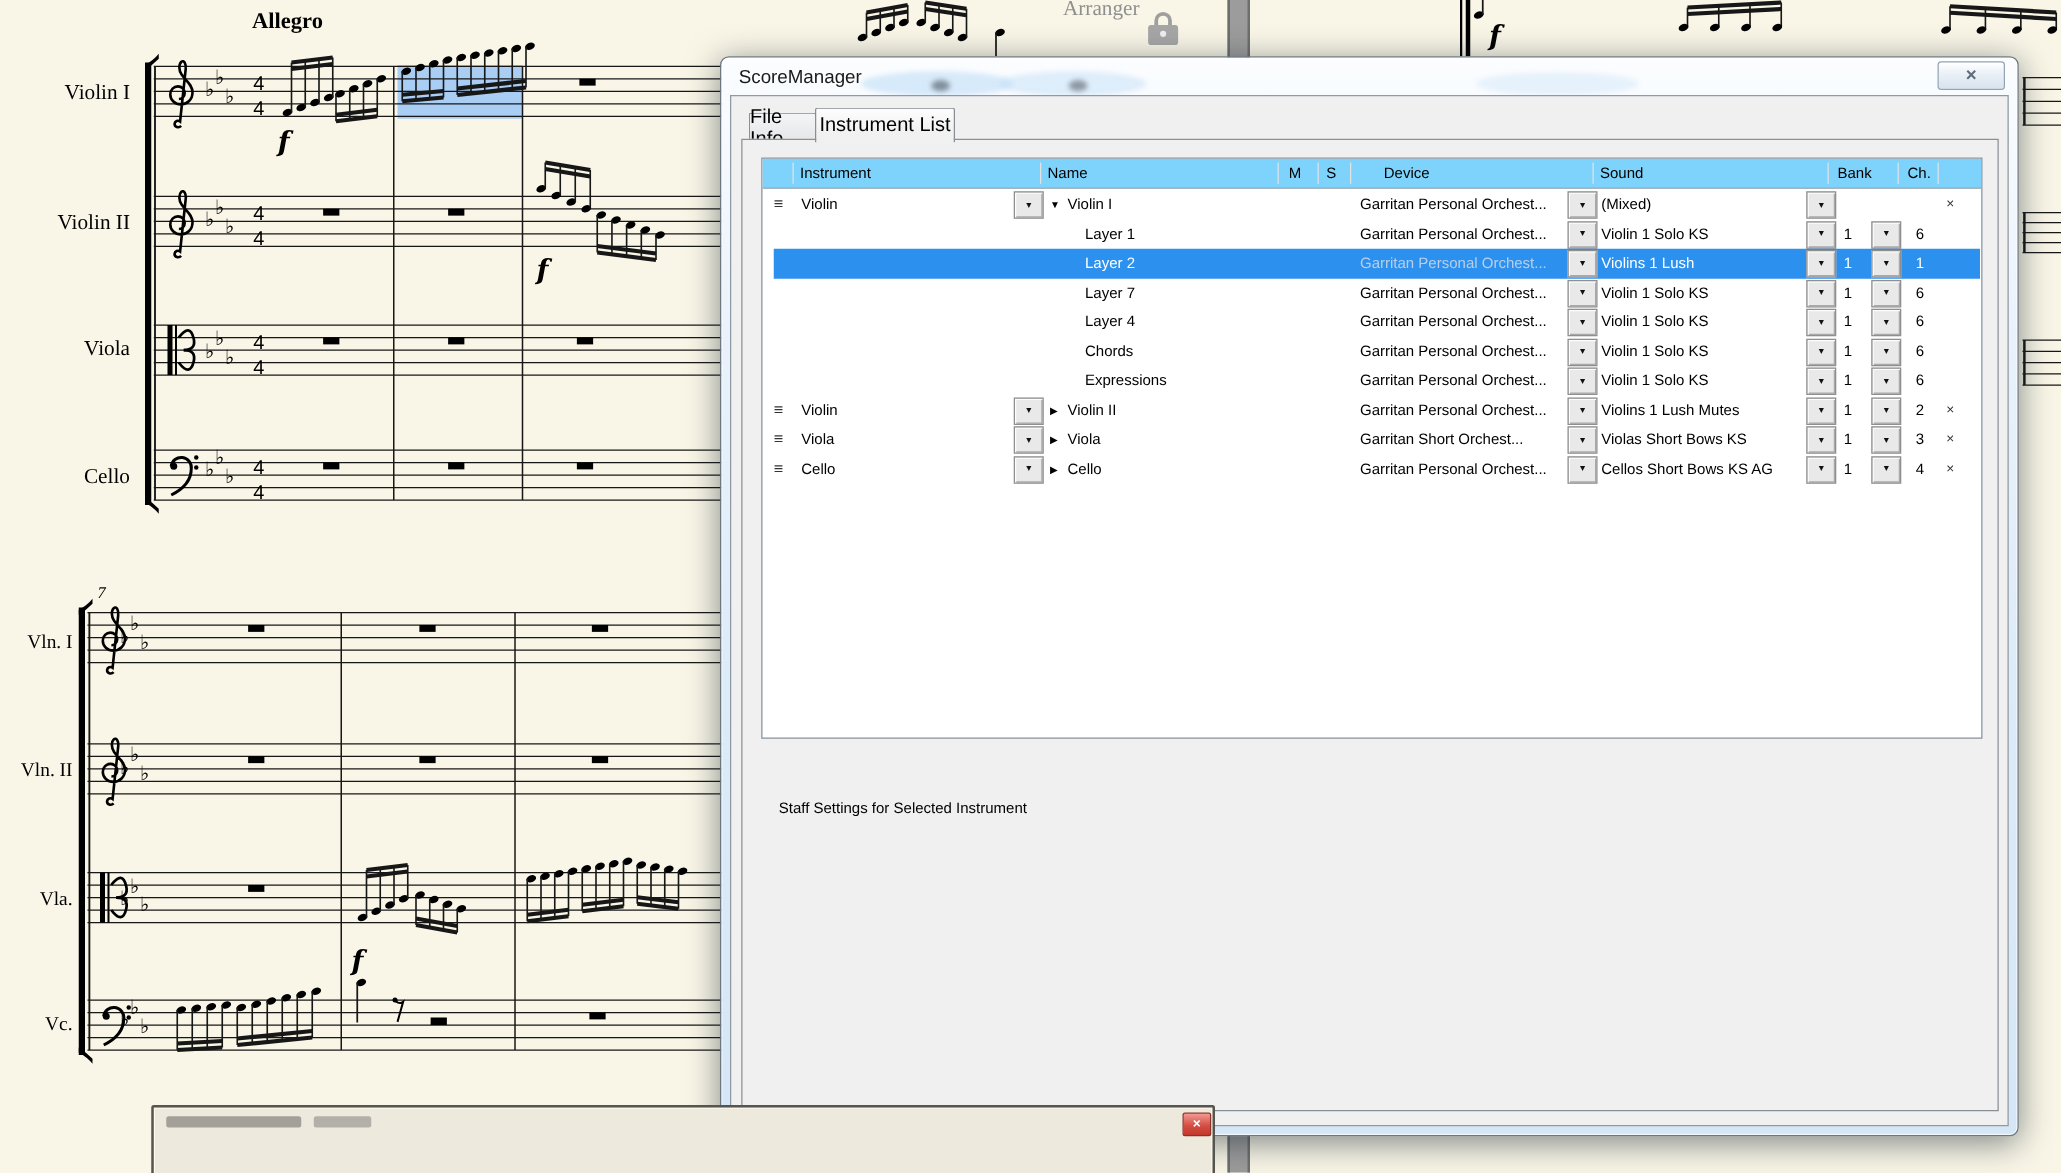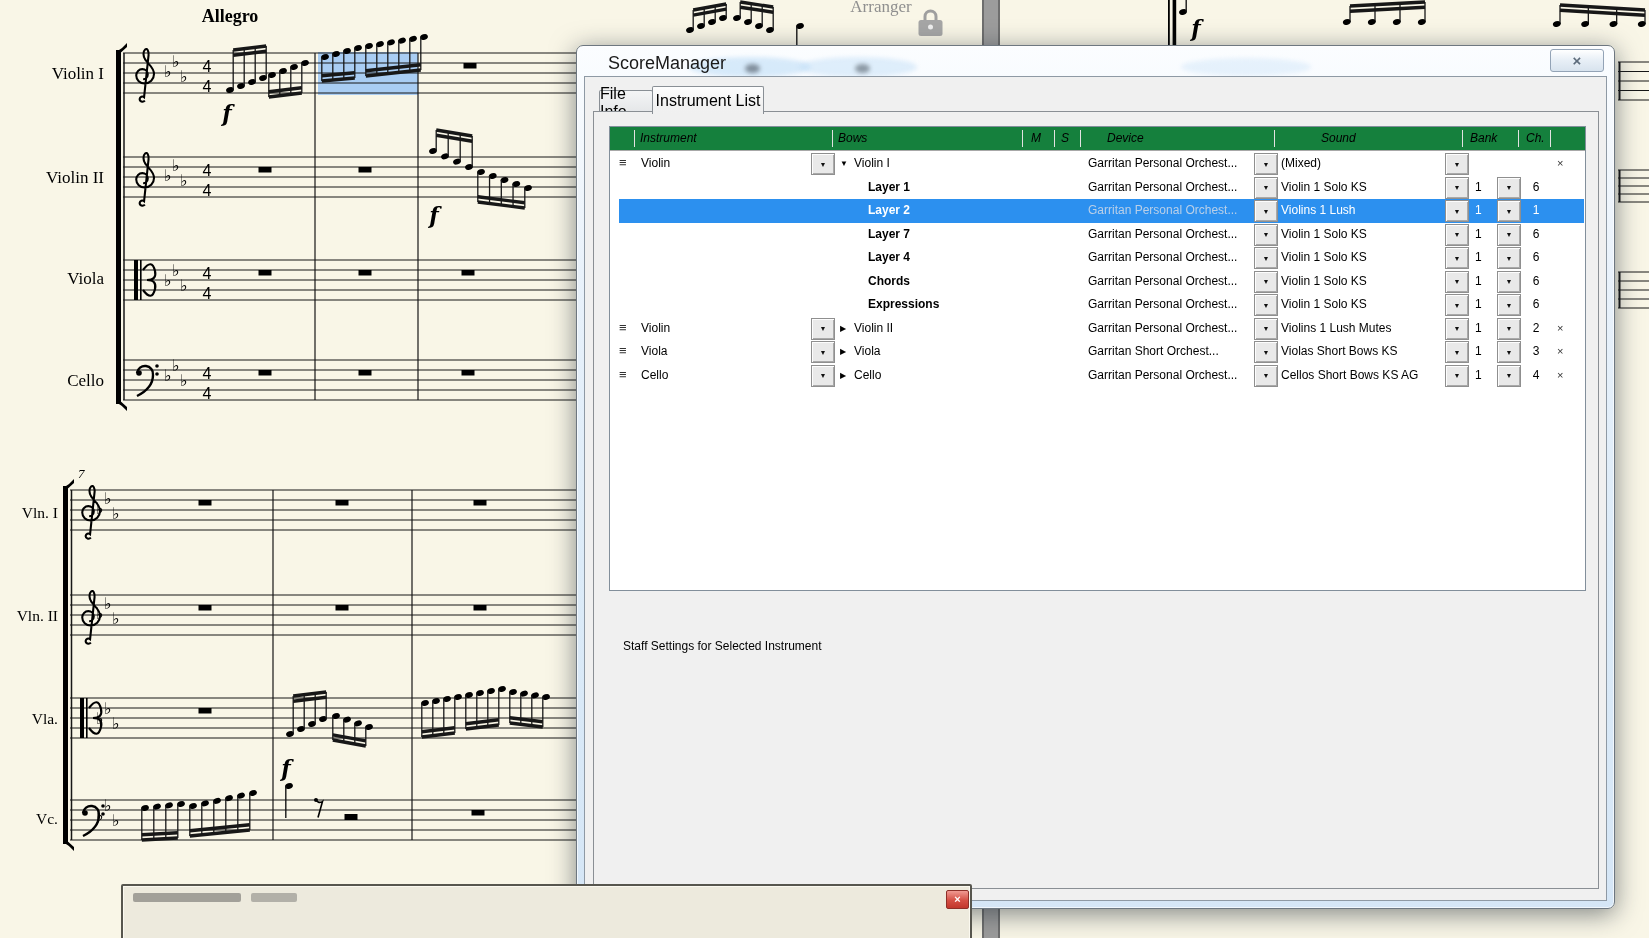--- a/index.html
+++ b/index.html
@@ -8,48 +8,48 @@
   #music{position:absolute;left:0;top:0;z-index:0;}
   
   .pgdiv{position:absolute;top:0;bottom:0;width:14px;background:#9c9c9c;
     border-left:2px solid #6e6e6e;border-right:2px solid #6e6e6e;z-index:1;}
   
   .dialog{position:absolute;left:576px;top:45px;width:1037px;height:862px;z-index:5;
     border:1px solid #6d7780;border-radius:7px;
     background:linear-gradient(180deg,#fbfdff,#e9f2fb 26%,#dcebf8 60%,#d5e6f6);
     box-shadow:0 5px 26px rgba(30,40,50,.55), inset 0 0 0 1px rgba(255,255,255,.65);}
   .blob{position:absolute;border-radius:50%;filter:blur(2px);}
-  .titlebar-text{position:absolute;left:14px;top:7px;font-size:18px;color:#1a1a1a;z-index:2;margin-left:17px;}
+  .titlebar-text{position:absolute;left:14px;top:7px;font-size:15px;color:#1a1a1a;z-index:2;}
   .closebtn{position:absolute;right:10px;top:3px;width:52px;height:21px;z-index:2;
     border:1px solid #93a3b6;border-radius:3px;display:flex;align-items:center;justify-content:center;
     background:linear-gradient(180deg,#ffffff,#e9f0f7 45%,#d8e3ee);color:#5d6c7c;
     font-size:15px;font-weight:bold;line-height:15px;}
   .client{position:absolute;left:7px;top:30px;right:7px;bottom:7px;background:#f0f0f0;
     border:1px solid #8e99a4;}
   .tab{position:absolute;font-size:16px;display:flex;align-items:center;justify-content:center;
     border:1px solid #898f95;border-bottom:none;border-radius:2px 2px 0 0;
     background:linear-gradient(#f4f5f6,#e3e5e7);z-index:2;}
   .tab.active{background:linear-gradient(#fdfdfd,#f1f1f1 70%,#f0f0f0);z-index:4;}
   .panel{position:absolute;left:16px;top:65px;width:1004px;height:776px;
     border:1px solid #8a8f94;background:#f0f0f0;z-index:3;}
   .listbox{position:absolute;left:32px;top:80px;width:975px;height:463px;background:#fff;
     border:1px solid #828f9b;z-index:4;overflow:hidden;}
-  .hd{position:absolute;left:0;top:0;right:0;height:23px;background:#15803d;border-bottom:1px solid #a8a8a8;font-style:italic;}
+  .hd{position:absolute;left:0;top:0;right:0;height:23px;background:#7dd3fc;border-bottom:1px solid #a8a8a8;}
   .hd span{position:absolute;top:4px;font-size:12px;color:#000;white-space:nowrap;}
   .hd i{position:absolute;top:3px;height:17px;border-left:1px solid #e2e2e2;}
   .trow{position:absolute;left:1px;right:1px;height:23.5px;}
   .selbar{position:absolute;left:8px;right:0;top:0;bottom:0;background:#2c90ef;}
   .t{position:absolute;top:4px;font-size:12px;color:#000;white-space:nowrap;}
   .trow.sel .t{color:#fff;}
   .trow.sel .dev{color:#b9cfe8;}
   .h{left:8px;font-size:13px;color:#333;top:3px;}
   .instr{left:30px;}
   .tri{left:229px;font-size:8px;top:7px;}
   .name{left:243px;}
-  .subn{left:257px;font-weight:bold;}
+  .subn{left:257px;}
   .dev{left:477px;}
   .snd{left:670px;}
   .bank{left:864px;}
   .ch{left:914px;width:22px;text-align:center;}
   .rm{left:946px;font-size:11px;color:#333;top:5px;}
   .cb{position:absolute;top:1px;width:22px;height:20px;background:#e9e9e9;border:1px solid #8f8f8f;
     box-shadow:inset 1px 1px 0 #fdfdfd, inset -1px -1px 0 #a9a9a9;
     display:flex;align-items:center;justify-content:center;font-size:7px;color:#111;}
   .p-instr{left:200px;}.p-dev{left:643px;}.p-snd{left:834px;}.p-bank{left:886px;}
   .btn{position:absolute;display:flex;align-items:center;justify-content:center;font-size:12px;color:#000;
@@ -468,25 +468,25 @@
     <div class="closebtn">×</div>
     <div class="client"></div>
 
     <div class="tab" style="left:22px;top:44px;width:52px;height:23px;">File Info</div>
     <div class="tab active" style="left:75px;top:40px;width:110px;height:27px;">Instrument List</div>
     <div class="panel"></div>
 
     <div class="listbox">
       <div class="hd">
           <span style="left: 30px;">Instrument</span>
-          <span style="left: 228px;">Bows</span>
+          <span style="left: 228px;">Name</span>
           <span style="left: 421px;">M</span>
           <span style="left: 451px;">S</span>
           <span style="left: 477px; margin-left: 20px;">Device</span>
-          <span style="left: 670px; margin-left: 41px;">Sound</span>
+          <span style="left: 670px;">Sound</span>
           <span style="left: 860px;">Bank</span>
           <span style="left: 916px;">Ch.</span>
           <i style="left: 24px;"></i>
           <i style="left: 222px;"></i>
           <i style="left: 412px;"></i>
           <i style="left: 444px;"></i>
           <i style="left: 470px;"></i>
           <i style="left: 664px;"></i>
           <i style="left: 852px;"></i>
           <i style="left: 908px;"></i>

